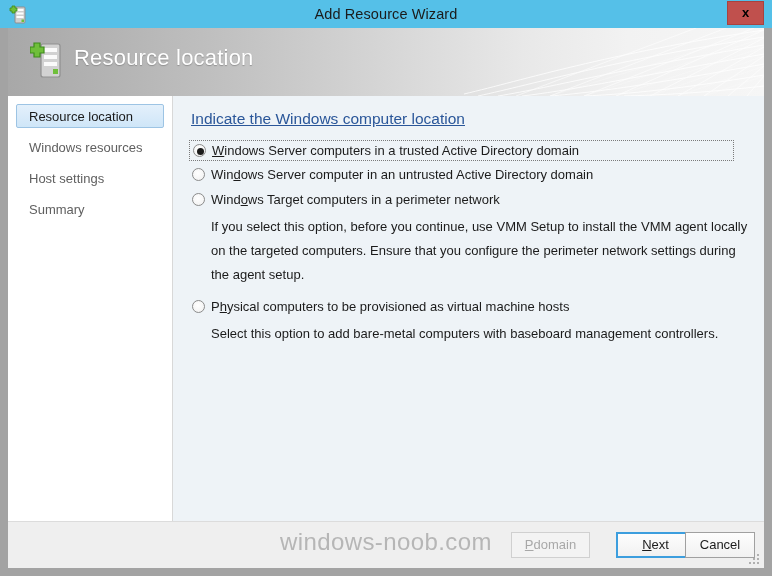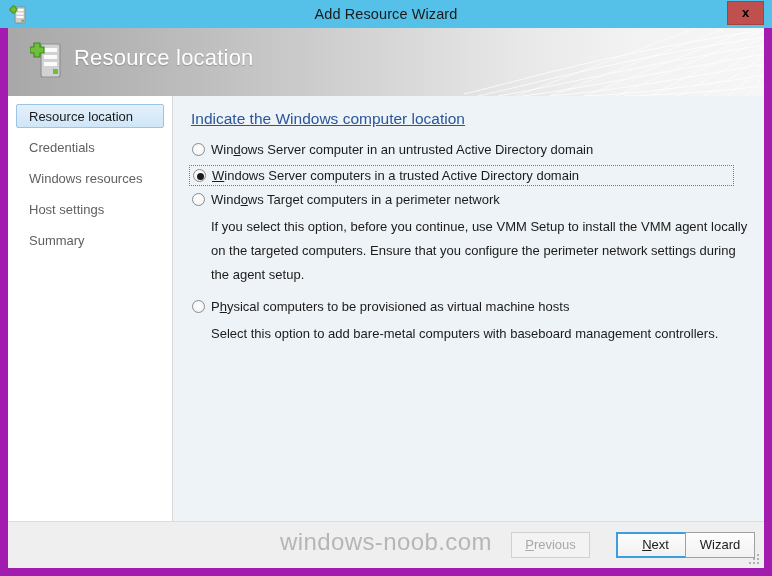--- a/index.html
+++ b/index.html
@@ -9,21 +9,21 @@
     overflow: hidden;
     font-family: "Liberation Sans", sans-serif;
   }
   body { background: #55c0e8; }
 
   
   #window {
     position: absolute;
     left: 0; top: 0;
     width: 772px; height: 576px;
-    background: #a21caf;
+    background: #a3a3a3;
   }
 
   
   #titlebar {
     position: absolute;
     left: 0; top: 0;
     width: 772px; height: 28px;
     background: #55c0e8;
   }
   #titlebar-icon {
@@ -295,68 +295,65 @@
     <div id="banner-title">Resource location</div>
   </div>
 
   <div id="body-area">
 
     <div id="sidebar">
       <div class="nav-item selected">
         <span>Resource location</span>
       </div>
       <div class="nav-item">
-        <span>Credentials</span>
-      </div>
-      <div class="nav-item">
         <span>Windows resources</span>
       </div>
       <div class="nav-item">
         <span>Host settings</span>
       </div>
       <div class="nav-item">
         <span>Summary</span>
       </div>
     </div>
 
     <div id="content">
       <h2 id="content-heading">Indicate the Windows computer location</h2>
+
+      <div class="opt-row focused">
+        <span class="radio checked"></span>
+        <span class="opt-label"><u>W</u><span>indows Server computers in a trusted Active Directory domain</span></span>
+      </div>
 
       <div class="opt-row">
         <span class="radio"></span>
         <span class="opt-label"><span>Win</span><u>d</u><span>ows Server computer in an untrusted Active Directory domain</span></span>
       </div>
 
-      <div class="opt-row focused">
-        <span class="radio checked"></span>
-        <span class="opt-label"><u>W</u><span>indows Server computers in a trusted Active Directory domain</span></span>
-      </div>
-
       <div class="opt-row">
         <span class="radio"></span>
         <span class="opt-label"><span>Wind</span><u>o</u><span>ws Target computers in a perimeter network</span></span>
       </div>
       <div class="opt-desc">If you select this option, before you continue, use VMM Setup to install the VMM agent locally on the targeted computers. Ensure that you configure the perimeter network settings during the agent setup.</div>
 
       <div class="opt-row">
         <span class="radio"></span>
         <span class="opt-label"><span>P</span><u>h</u><span>ysical computers to be provisioned as virtual machine hosts</span></span>
       </div>
       <div class="opt-desc">Select this option to add bare-metal computers with baseboard management controllers.</div>
     </div>
   </div>
 
   <div id="footer">
     <div id="watermark">windows-noob.com</div>
 
-    <div class="btn" id="btn-previous"><u>P</u><span>revious</span></div>
+    <div class="btn" id="btn-previous"><u>P</u><span>domain</span></div>
 
     <div class="btn" id="btn-next"><u>N</u><span>ext</span></div>
 
-    <div class="btn" id="btn-cancel">Wizard</div>
+    <div class="btn" id="btn-cancel">Cancel</div>
 
     <svg id="resize-grip" viewBox="0 0 14 14">
       <g fill="#b0b0b0">
         <rect x="10" y="2" width="2" height="2"></rect>
         <rect x="6" y="6" width="2" height="2"></rect>
           <rect x="10" y="6" width="2" height="2"></rect>
         <rect x="2" y="10" width="2" height="2"></rect>
           <rect x="6" y="10" width="2" height="2"></rect>
           <rect x="10" y="10" width="2" height="2"></rect>
       </g>

